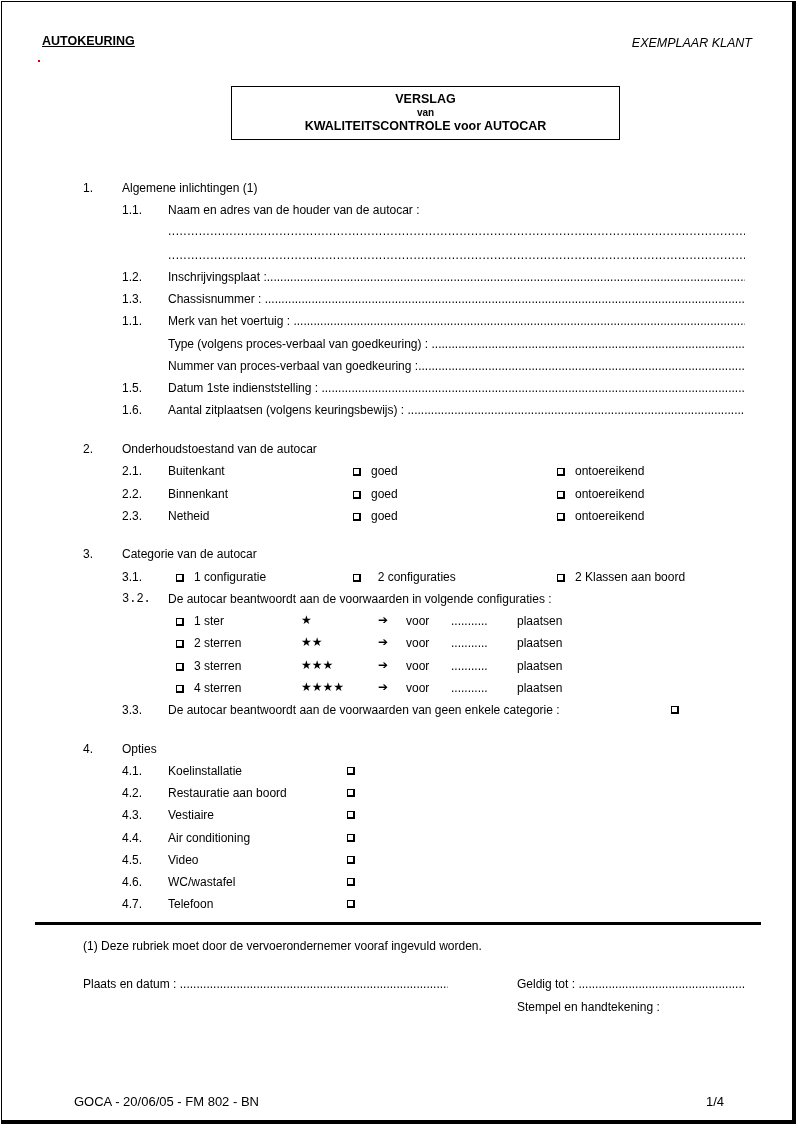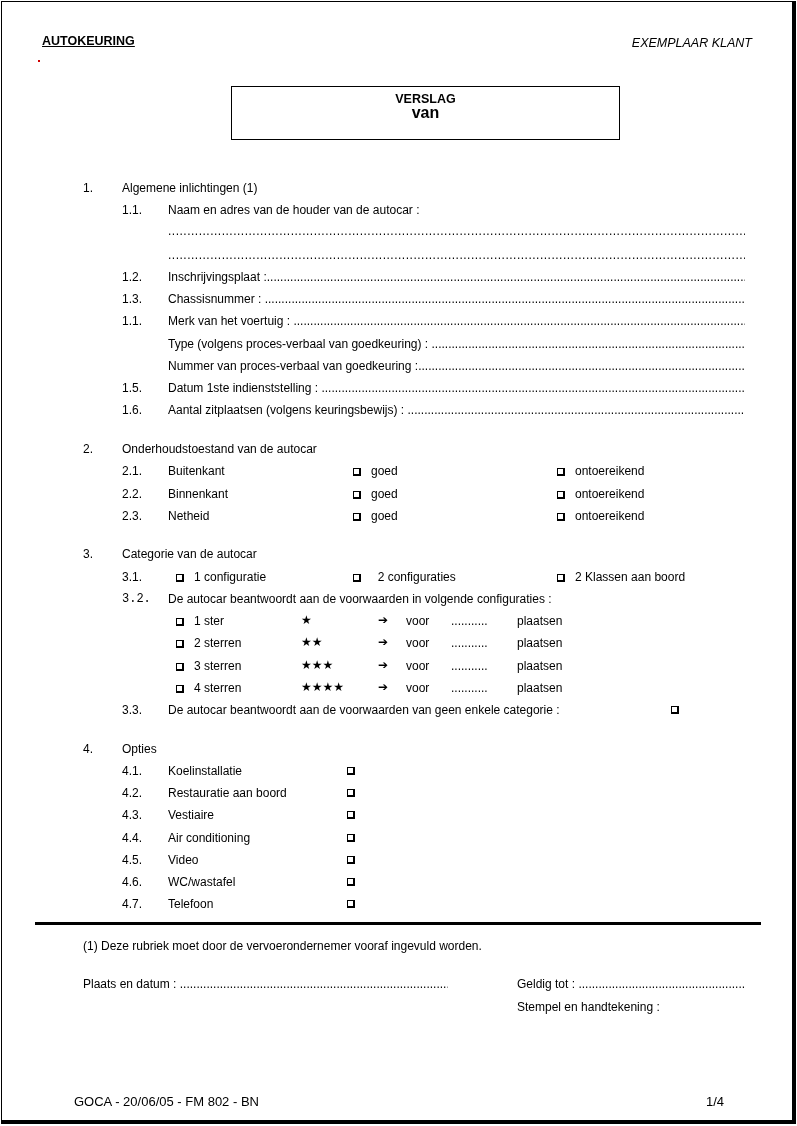--- a/index.html
+++ b/index.html
@@ -7,39 +7,40 @@
          font-family: "Liberation Sans", sans-serif; color: #000; font-size: 12px; }
   .page { position: absolute; left: 1px; top: 1px; width: 790px; height: 1118px;
           border: 1px solid #000; border-right: 4px solid #000; border-bottom: 4px solid #000;
           background: #fff; box-sizing: content-box; }
   .abs { position: absolute; white-space: nowrap; }
   .hdr-left { left: 40px; top: 32px; font-weight: bold; text-decoration: underline; font-size: 12.5px; }
   .red-dot { left: 36px; top: 58px; width: 2px; height: 2px; background: #d00000; }
   .hdr-right { right: 40px; top: 34px; font-style: italic; font-size: 12.5px; }
   .title-box { left: 229px; top: 84px; width: 389px; height: 54px; border: 1px solid #000;
                text-align: center; font-weight: bold; font-size: 12.5px; line-height: 15px; padding-top: 5px; box-sizing: border-box; }
-  .title-box .small { font-size: 16px; line-height: 12px; }
+  .title-box .small { font-size: 10px; line-height: 12px; }
   .dots { position: absolute; overflow: hidden; white-space: nowrap; letter-spacing: 0.5px; }
   .cb { display: inline-block; width: 8px; height: 8px; border: 1px solid #000; border-right-width: 2px; border-bottom-width: 2px; box-sizing: border-box; vertical-align: -1px; }
   .cbabs { position: absolute; width: 8px; height: 8px; border: 1px solid #000; border-right-width: 2px; border-bottom-width: 2px; box-sizing: border-box; }
   .hr-thick { position: absolute; left: 33px; top: 920px; width: 726px; height: 3px; background: #000; }
   .footer { font-size: 13px; }
 </style>
 </head>
 <body>
 
 <div class="page">
 
   <div class="abs hdr-left">AUTOKEURING</div>
   <div class="abs red-dot"></div>
   <div class="abs hdr-right">EXEMPLAAR KLANT</div>
 
   <div class="abs title-box">
     <div>VERSLAG</div>
     <div class="small">van</div>
+    <div>KWALITEITSCONTROLE voor AUTOCAR</div>
   </div>
 
   <div class="abs" style="left:81px;top:179px;">1.</div>
   <div class="abs" style="left:120px;top:179px;">Algemene inlichtingen (1)</div>
 
   <div class="abs" style="left:120px;top:201px;">1.1.</div>
   <div class="abs" style="left:166px;top:201px;">Naam en adres van de houder van de autocar :</div>
   <div class="dots" style="left:166px;top:222px;width:577px;">..........................................................................................................................................................................................................................................</div>
   <div class="dots" style="left:166px;top:246px;width:577px;">..........................................................................................................................................................................................................................................</div>
 

